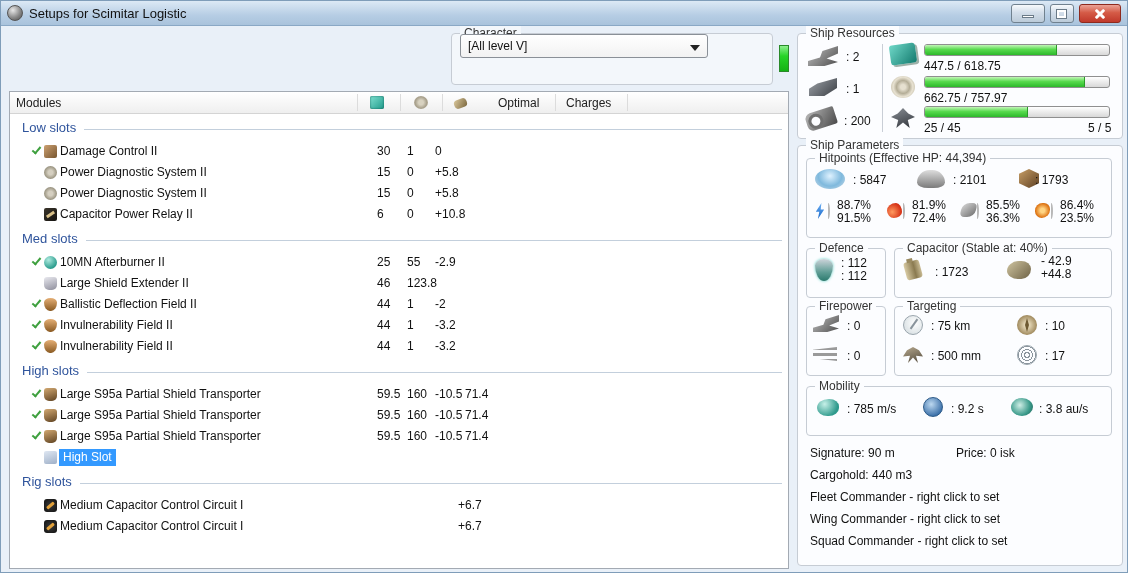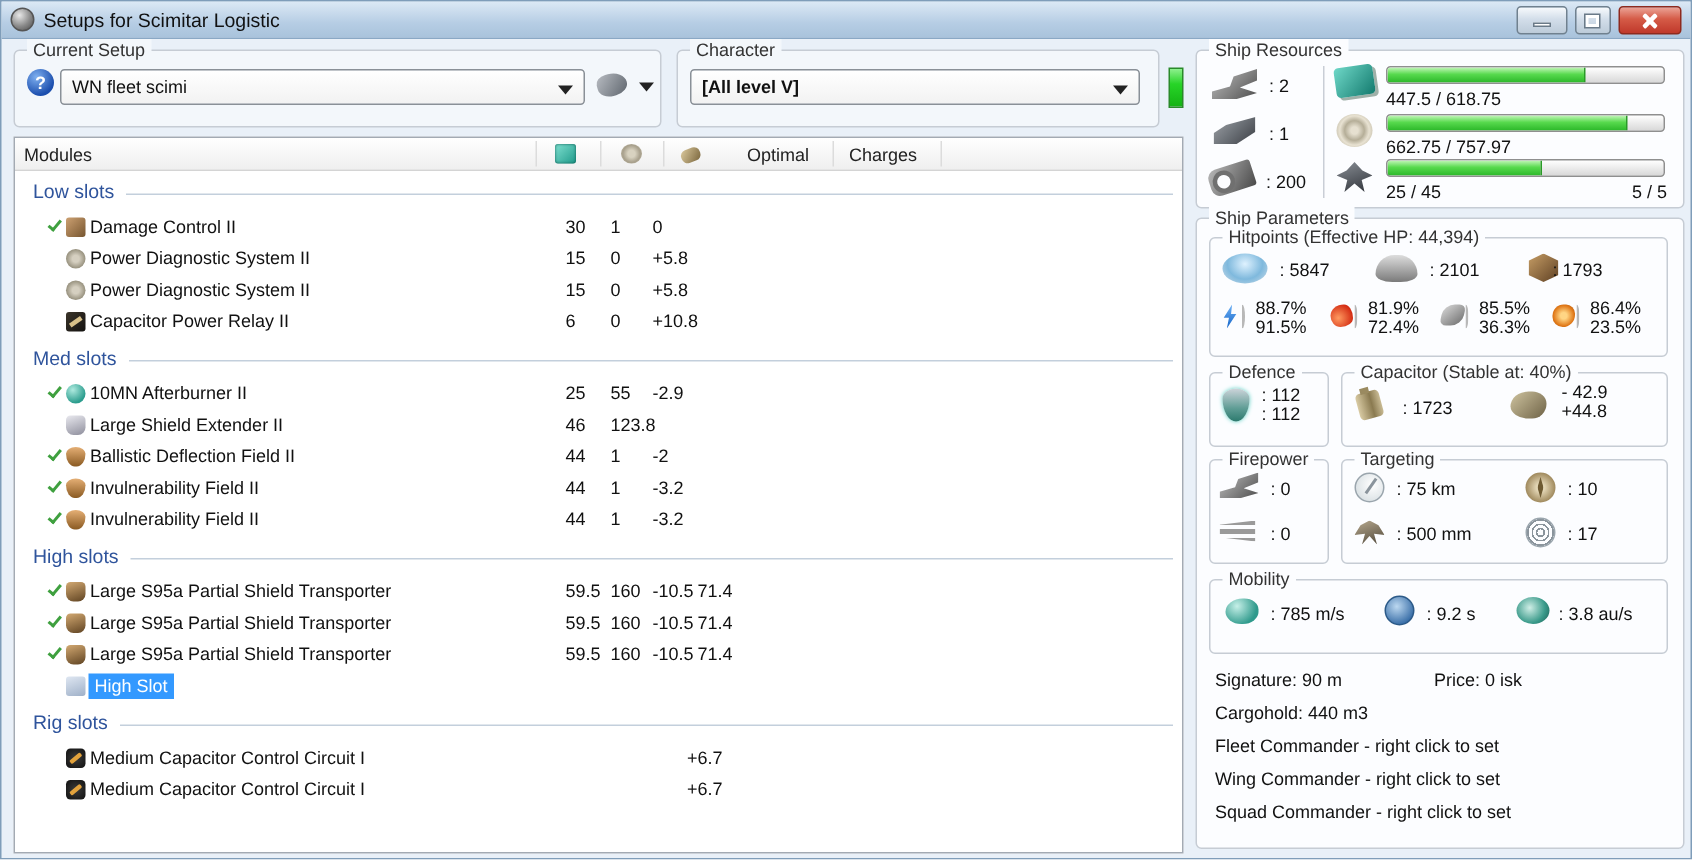--- a/index.html
+++ b/index.html
@@ -34,21 +34,21 @@
   #gb-char { left:450px; top:32px; width:322px; height:52px; background:#f3f7fb; }
   .help { position:absolute; left:8px; top:12px; width:18px; height:18px; border-radius:50%;
     background:radial-gradient(circle at 35% 30%, #7fb0f0, #1c4fae 70%); color:#fff; font-size:12px; font-weight:bold;
     text-align:center; line-height:18px; cursor:pointer; }
   .combo { position:absolute; height:24px; background:linear-gradient(#ffffff,#f2f2f2);
     border:1px solid #8a9097; border-radius:3px; display:flex; align-items:center; padding:0 22px 0 7px;
     font-size:12px; color:#111; cursor:pointer; }
   .combo .tri { position:absolute; right:7px; top:10px; width:0; height:0;
     border-left:5px solid transparent; border-right:5px solid transparent; border-top:6px solid #222; }
   #setup-combo { left:30px; top:12px; width:350px; }
-  #char-combo { left:8px; top:12px; width:300px;font-weight:bold; }
+  #char-combo { left:8px; top:0; width:248px; }
   .ship-glyph { position:absolute; left:388px; top:15px; width:20px; height:15px;
     background:linear-gradient(135deg,#b8bcc2,#5f666e); border-radius:40% 60% 50% 50%; transform:rotate(-15deg); }
   .dd-arrow { position:absolute; left:416px; top:21px; width:0; height:0; cursor:pointer;
     border-left:5px solid transparent; border-right:5px solid transparent; border-top:6px solid #222; }
   .green-ind { position:absolute; left:778px; top:44px; width:10px; height:27px;
     background:linear-gradient(#8df08d,#27d427 40%,#14b214); border:1px solid #2a8a2a; }
 
   
   #modules { position:absolute; left:8px; top:90px; width:780px; height:478px;
     background:#fff; border:1px solid #a3aab3; }
@@ -148,30 +148,20 @@
       <div class="wb max">
           <i></i>
         </div>
       <div class="wb close">
           <i></i>
           <b></b>
         </div>
     </div>
   </div>
 
-  <div class="gbx" id="gb-setup">
-    <span class="lg">Current Setup</span>
-    <span class="help">?</span>
-    <div class="combo" id="setup-combo">
-      <span>WN fleet scimi</span>
-      <span class="tri"></span>
-    </div>
-    <span class="ship-glyph"></span>
-    <span class="dd-arrow"></span>
-  </div>
 
   <div class="gbx" id="gb-char">
     <span class="lg">Character</span>
     <div class="combo" id="char-combo">
       <span>[All level V]</span>
       <span class="tri"></span>
     </div>
   </div>
   <div class="green-ind"></div>
 

